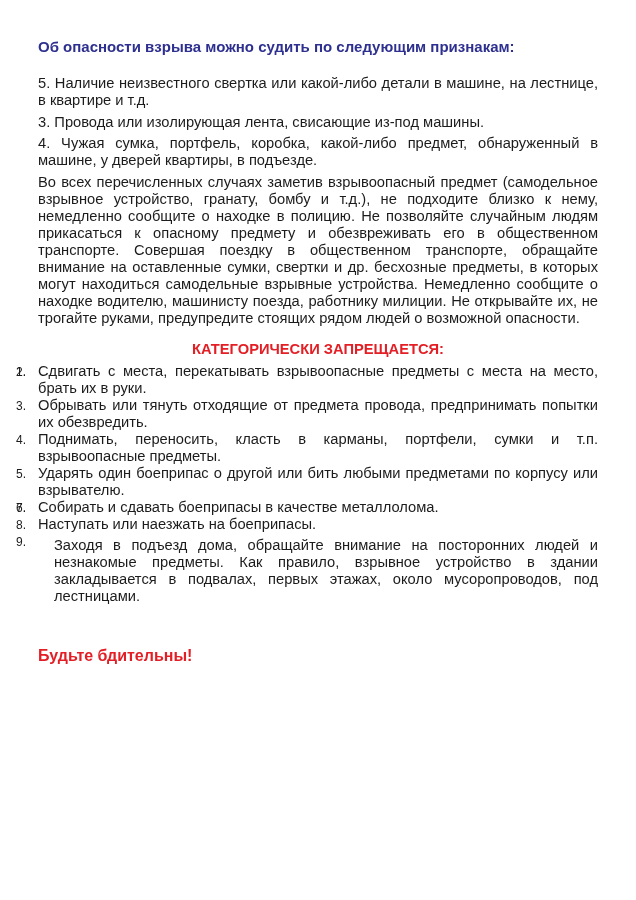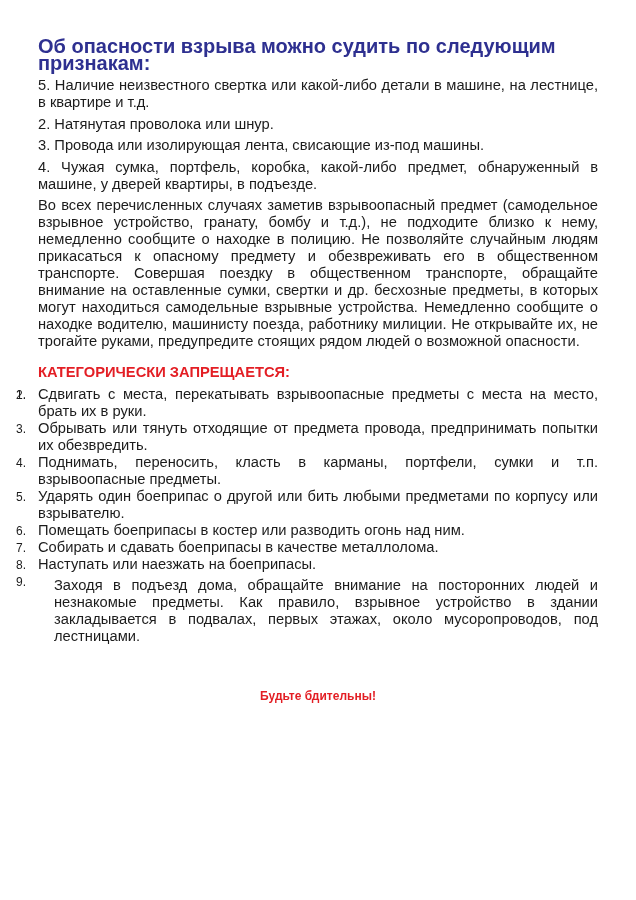--- a/index.html
+++ b/index.html
@@ -17,38 +17,38 @@
     overflow: hidden;
   }
   .page {
     box-sizing: border-box;
     width: 636px;
     height: 900px;
     padding: 38px 38px 0 38px;
     background: #ffffff;
   }
   .intro-heading {
-    margin: 0 0 5px 0;
-    font-size: 20px;
+    margin: 0 0 20px 0;
+    font-size: 15px;
     line-height: 17px;
     font-weight: bold;
     color: #2e3090;
     text-align: left;
   }
   .para {
     margin: 0 0 4.5px 0;
     text-align: justify;
   }
   .prohibited-heading {
     margin: 14px 0 5px 0;
     font-size: 14.7px;
     line-height: 17px;
     font-weight: bold;
     color: #e31e24;
-    text-align: left;
+    text-align: center;
   }
   ol.prohibited-list {
     list-style: none;
     margin: 0;
     padding: 0;
   }
   ol.prohibited-list li {
     position: relative;
     margin: 0;
     text-align: justify;
@@ -60,52 +60,51 @@
     font-size: 12px;
     line-height: 16px;
     color: #1c1c1c;
   }
   .closing-para {
     margin: 4px 0 0 16px;
     text-align: justify;
   }
   .slogan {
     margin: 42px 0 0 0;
-    text-align: center;
-    font-size: 12px;
+    text-align: left;
+    font-size: 16px;
     line-height: 18px;
     font-weight: bold;
     color: #e31e24;
   }
 </style>
 </head>
 <body>
 
 <div class="page">
 
   <h1 class="intro-heading">Об опасности взрыва можно судить по следующим признакам:</h1>
 
   <div>
       <p class="para">5. Наличие неизвестного свертка или какой-либо детали в машине, на лестнице, в квартире и т.д.</p>
-      <p class="para">2. Натянутая проволока или шнур.</p>
       <p class="para">3. Провода или изолирующая лента, свисающие из-под машины.</p>
       <p class="para">4. Чужая сумка, портфель, коробка, какой-либо предмет, обнаруженный в машине, у дверей квартиры, в подъезде.</p>
     </div>
 
   <p class="para">Во всех перечисленных случаях заметив взрывоопасный предмет (самодельное взрывное устройство, гранату, бомбу и т.д.), не подходите близко к нему, немедленно сообщите о находке в полицию. Не позволяйте случайным людям прикасаться к опасному предмету и обезвреживать его в общественном транспорте. Совершая поездку в общественном транспорте, обращайте внимание на оставленные сумки, свертки и др. бесхозные предметы, в которых могут находиться самодельные взрывные устройства. Немедленно сообщите о находке водителю, машинисту поезда, работнику милиции. Не открывайте их, не трогайте руками, предупредите стоящих рядом людей о возможной опасности.</p>
 
   <h2 class="prohibited-heading">КАТЕГОРИЧЕСКИ ЗАПРЕЩАЕТСЯ:</h2>
 
   <ol class="prohibited-list">
       <li><span class="num">1.</span></li>
       <li><span class="num">2.</span><span>Сдвигать с места, перекатывать взрывоопасные предметы с места на место, брать их в руки.</span></li>
       <li><span class="num">3.</span><span>Обрывать или тянуть отходящие от предмета провода, предпринимать попытки их обезвредить.</span></li>
       <li><span class="num">4.</span><span>Поднимать, переносить, класть в карманы, портфели, сумки и т.п. взрывоопасные предметы.</span></li>
       <li><span class="num">5.</span><span>Ударять один боеприпас о другой или бить любыми предметами по корпусу или взрывателю.</span></li>
-      <li><span class="num">6.</span><span>Помещать боеприпасы в костер или разводить огонь над ним.</span></li>
+      <li><span class="num">6.</span></li>
       <li><span class="num">7.</span><span>Собирать и сдавать боеприпасы в качестве металлолома.</span></li>
       <li><span class="num">8.</span><span>Наступать или наезжать на боеприпасы.</span></li>
       <li><span class="num">9.</span></li>
     </ol>
 
   <p class="closing-para">Заходя в подъезд дома, обращайте внимание на посторонних людей и незнакомые предметы. Как правило, взрывное устройство в здании закладывается в подвалах, первых этажах, около мусоропроводов, под лестницами.</p>
 
   <p class="slogan">Будьте бдительны!</p>
 
 </div>

